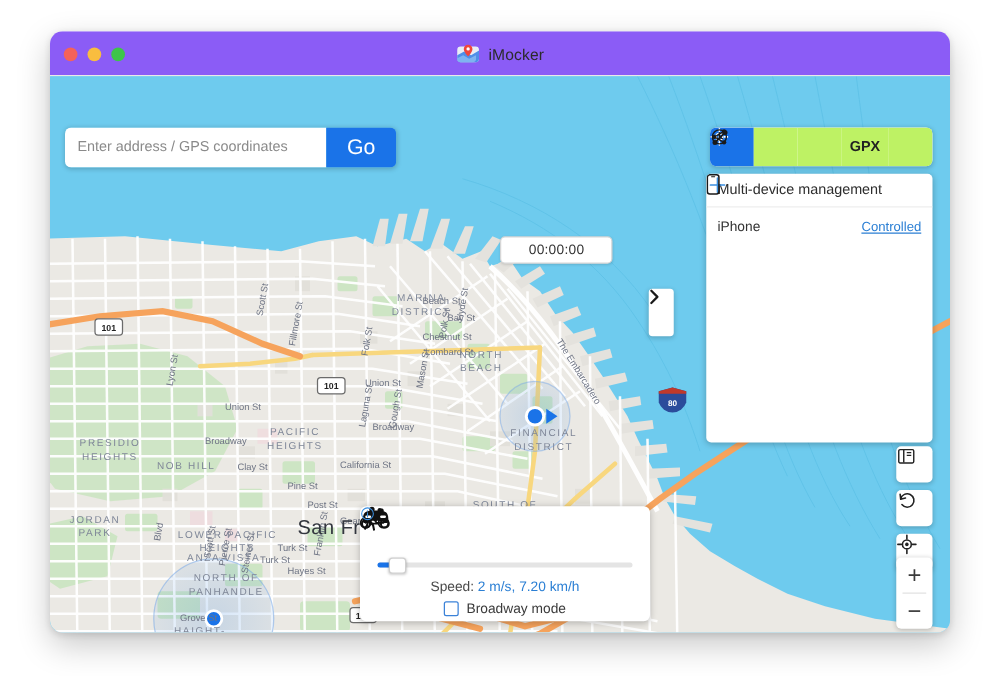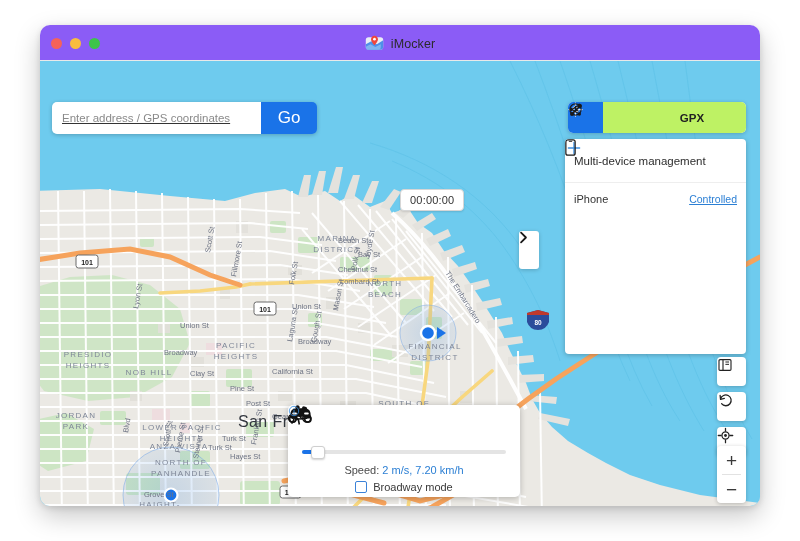--- a/index.html
+++ b/index.html
@@ -63,21 +63,21 @@
     display: flex;
     border-radius: 5px;
     overflow: hidden;
     box-shadow: 0 1px 4px rgba(0,0,0,0.22);
   }
   .search-input {
     flex: 1; border: none; outline: none;
     background: #fff;
     padding: 0 10px;
     font-family: "Liberation Sans", sans-serif;
-    font-size: 11.5px; color: #333; text-decoration: underline;
+    font-size: 11.5px; color: #333;
   }
   .search-input::placeholder { color: #8a8a8a; }
   .go-btn {
     width: 56px; border: none; cursor: pointer;
     background: #1a73e8; color: #fff;
     font-family: "Liberation Sans", sans-serif;
     font-size: 17px;
   }
 
   
@@ -90,36 +90,36 @@
   .tool {
     width: 35px; display: flex; align-items: center; justify-content: center;
     cursor: pointer; background: #bef264;
   }
   .tool.active { background: #1a73e8; }
   .tool.gpx { width: 38px; font-size: 11.5px; font-weight: bold; color: #222; }
 
   
   .timer {
     position: absolute; left: 360px; top: 128px;
-    padding: 4px 9px;
+    padding: 4px 22px;
     background: #fff; border: 1px solid #d6d6d6; border-radius: 4px;
     font-size: 11px; color: #333; letter-spacing: .2px;
     box-shadow: 0 1px 2px rgba(0,0,0,0.12);
   }
 
   
   .device-panel {
     position: absolute; right: 14px; top: 78px;
     width: 181px; height: 215px;
     background: #fff; border-radius: 4px;
     box-shadow: 0 1px 5px rgba(0,0,0,0.25);
     overflow: hidden;
   }
   .dp-head {
-    height: 44px; display: flex; align-items: center;
+    height: 27px; display: flex; align-items: center;
     padding: 0 9px; border-bottom: 1px solid #eee;
   }
   .dp-title { flex: 1; font-size: 11.5px; color: #2d2d2d; }
   .dp-add { width: 18px; height: 18px; cursor: pointer; }
   .dev-row {
     height: 32px; display: flex; align-items: center;
     padding: 0 9px; gap: 8px;
   }
   .dev-name { flex: 1; font-size: 11px; color: #333; }
   .dev-status {

